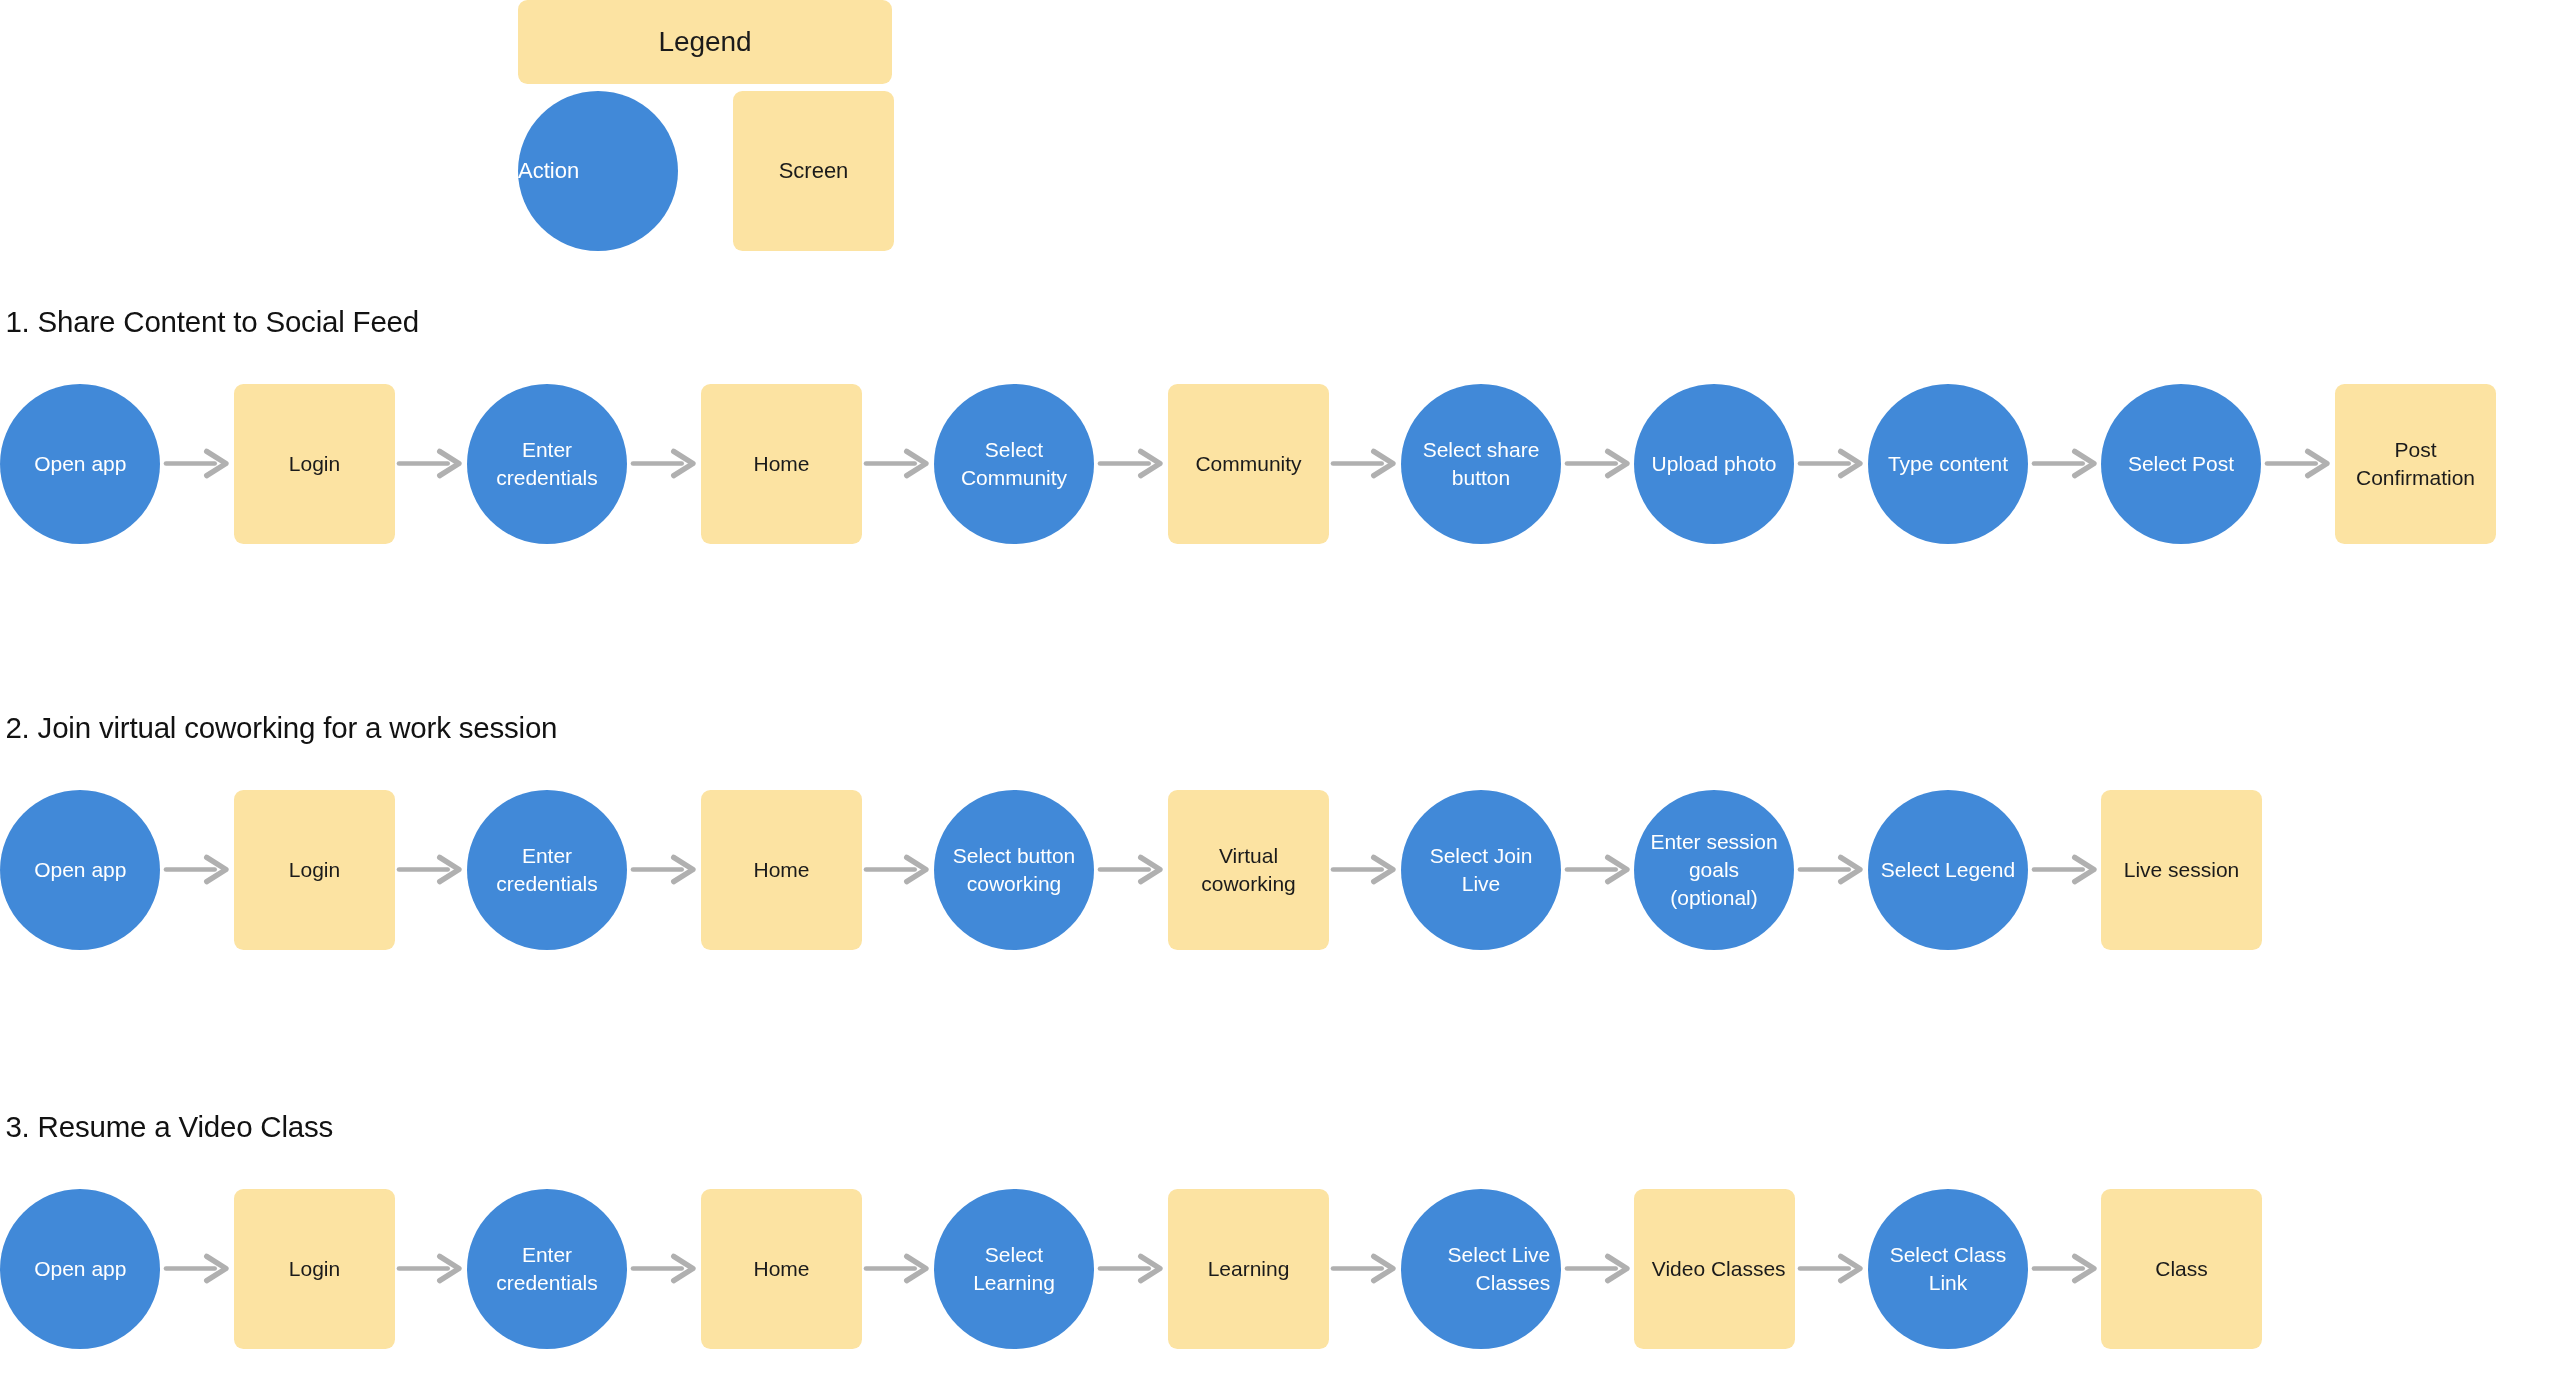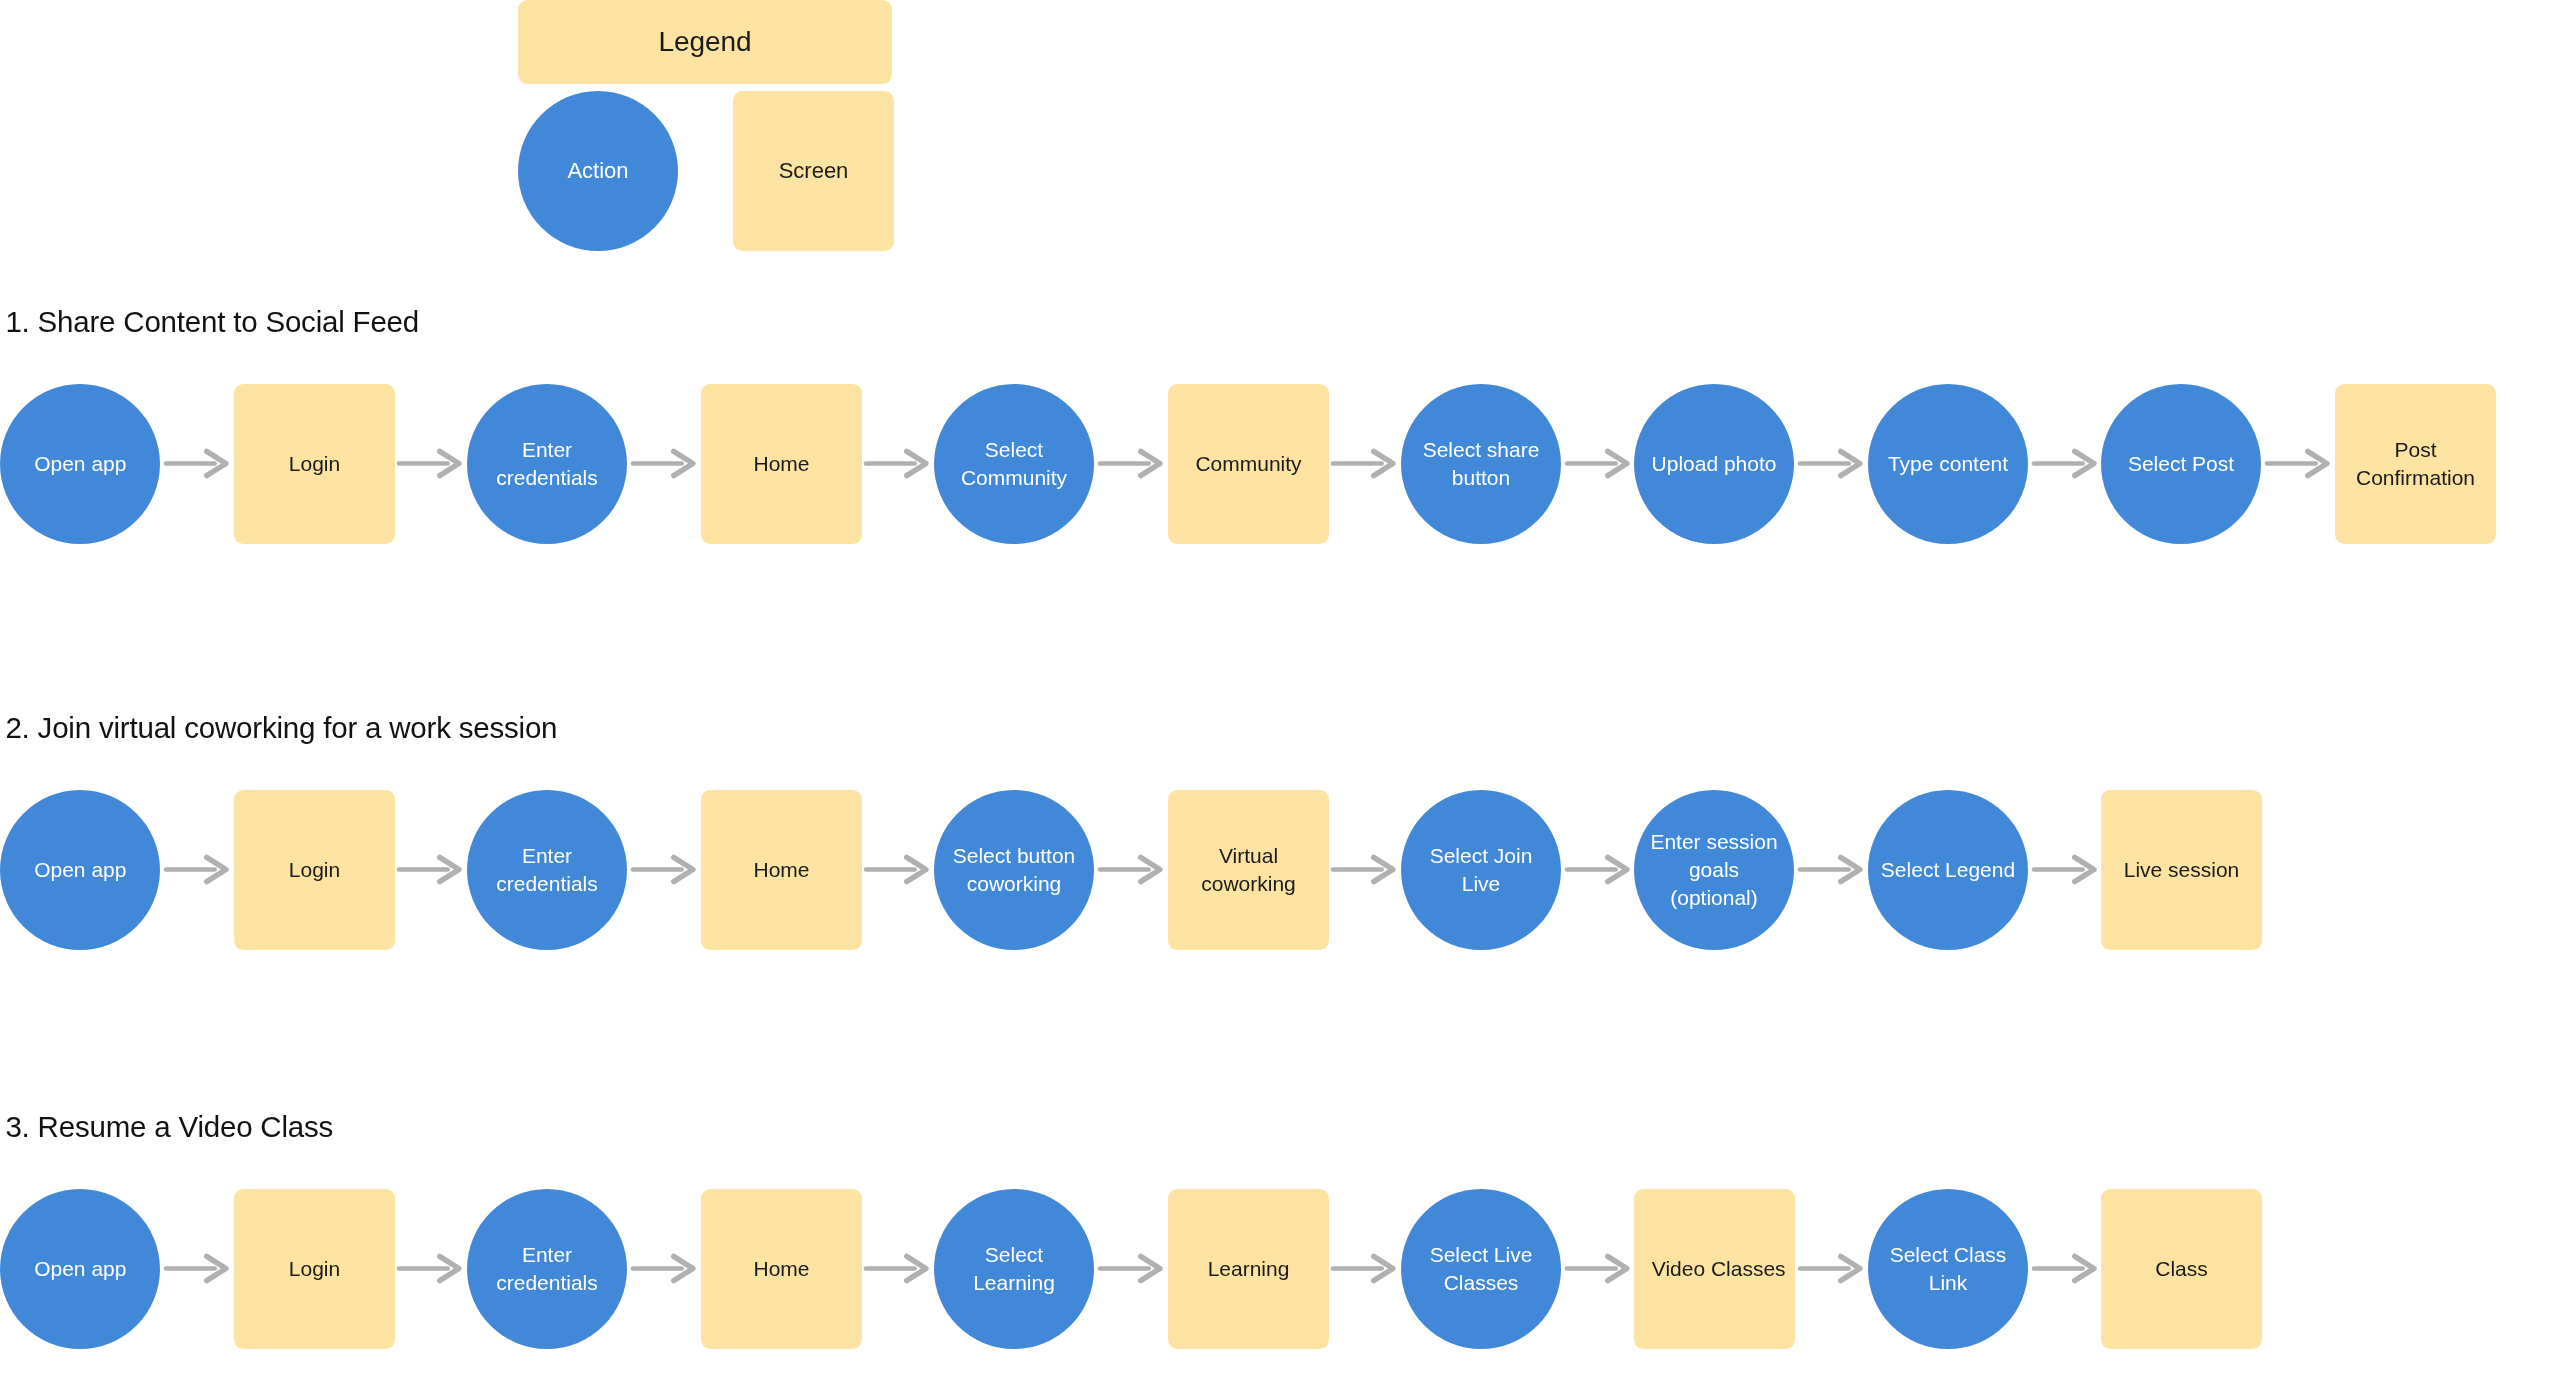--- a/index.html
+++ b/index.html
@@ -39,21 +39,20 @@
   .legend-action-circle {
     position: absolute;
     left: 518px;
     top: 91px;
     width: 160px;
     height: 160px;
     border-radius: 50%;
     background: #4189d8;
     display: flex;
     align-items: center;
-    justify-content: center;
     color: #ffffff;
     font-size: 22px;
     font-weight: 400;
   }
 
   .legend-screen-box {
     position: absolute;
     left: 733px;
     top: 91px;
     width: 161px;
@@ -383,21 +382,21 @@
         </div>
         <div class="node screen" style="left: 1168px; top: 0px;">
           <span class="node-label">Learning</span>
         </div>
         <div class="arrow" style="left: 1333px; width: 62px;">
           <svg viewBox="0 0 93 46" preserveAspectRatio="none">
             <line x1="0" y1="23" x2="73" y2="23" stroke="#b0b0b0" stroke-width="7" stroke-linecap="round"></line>
             <polyline points="61,5 90,23 61,41" fill="none" stroke="#b0b0b0" stroke-width="8" stroke-linecap="round" stroke-linejoin="round"></polyline>
           </svg>
         </div>
-        <div class="node action" style="left: 1401px; top: 0px;">
+        <div class="node action" style="left: 1401px; top: 0px; text-align: right;">
           <span class="node-label">Select Live Classes</span>
         </div>
         <div class="arrow" style="left: 1567px; width: 62px;">
           <svg viewBox="0 0 93 46" preserveAspectRatio="none">
             <line x1="0" y1="23" x2="73" y2="23" stroke="#b0b0b0" stroke-width="7" stroke-linecap="round"></line>
             <polyline points="61,5 90,23 61,41" fill="none" stroke="#b0b0b0" stroke-width="8" stroke-linecap="round" stroke-linejoin="round"></polyline>
           </svg>
         </div>
         <div class="node screen" style="left: 1634px; top: 0px; justify-content: flex-end;">
           <span class="node-label">Video Classes</span>

